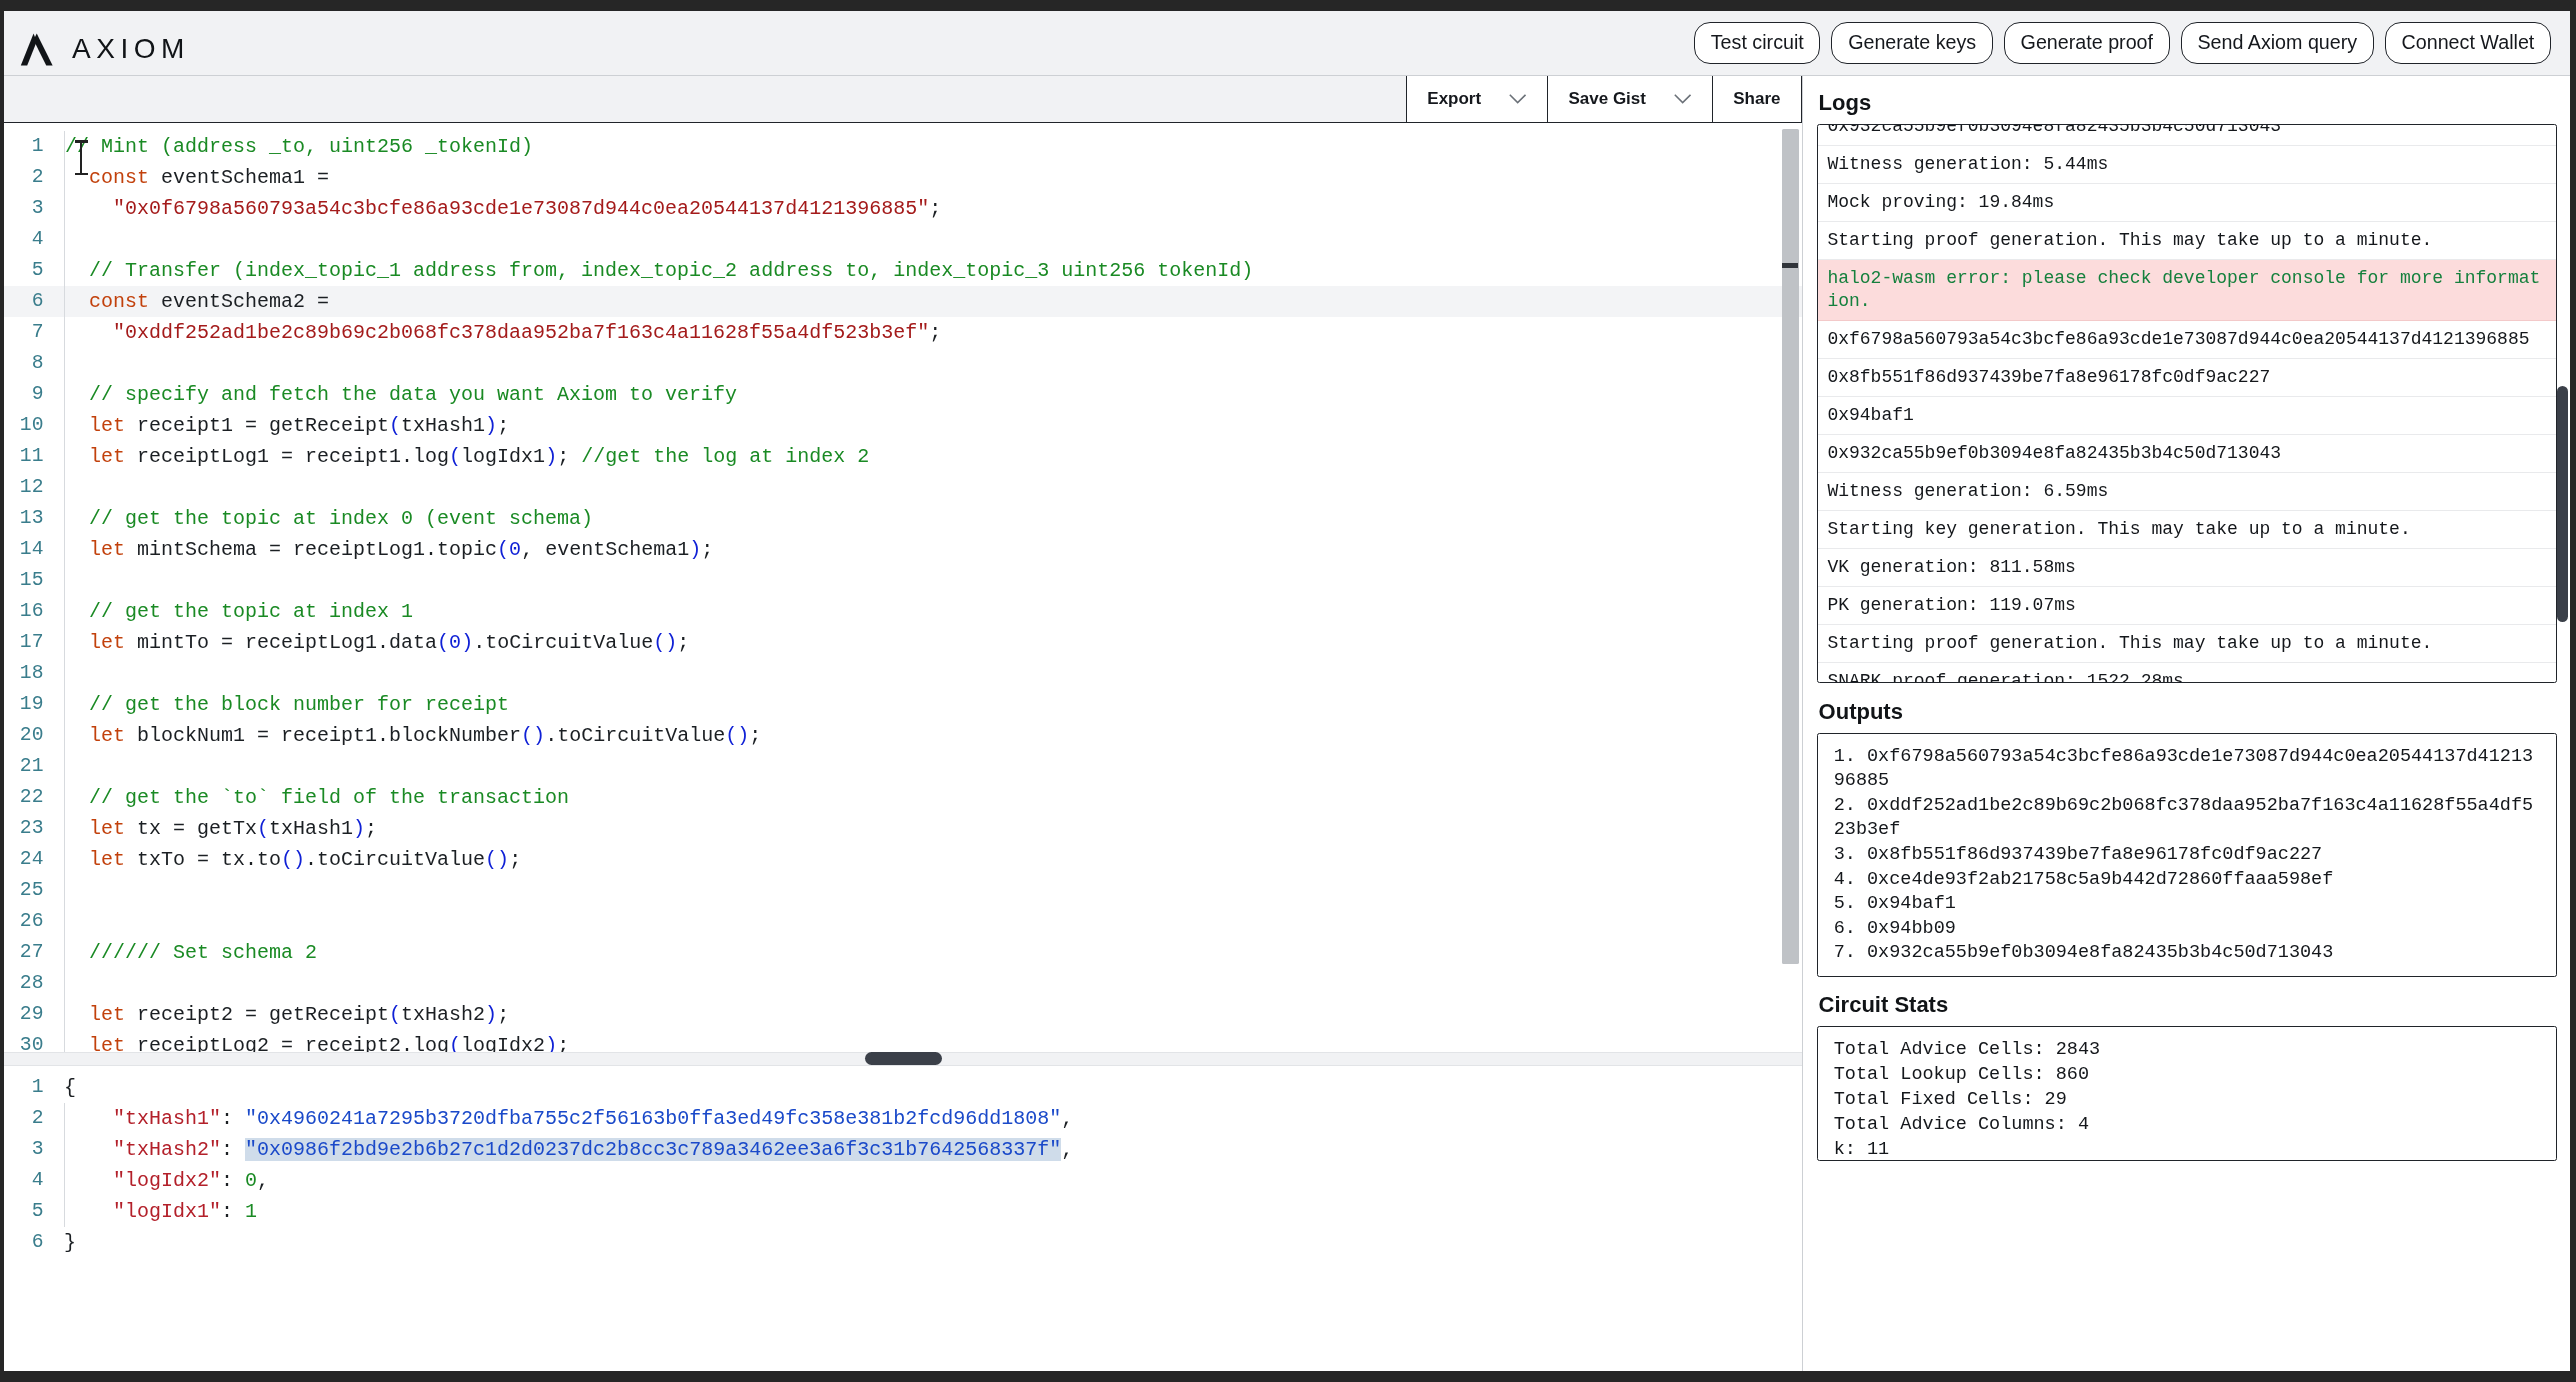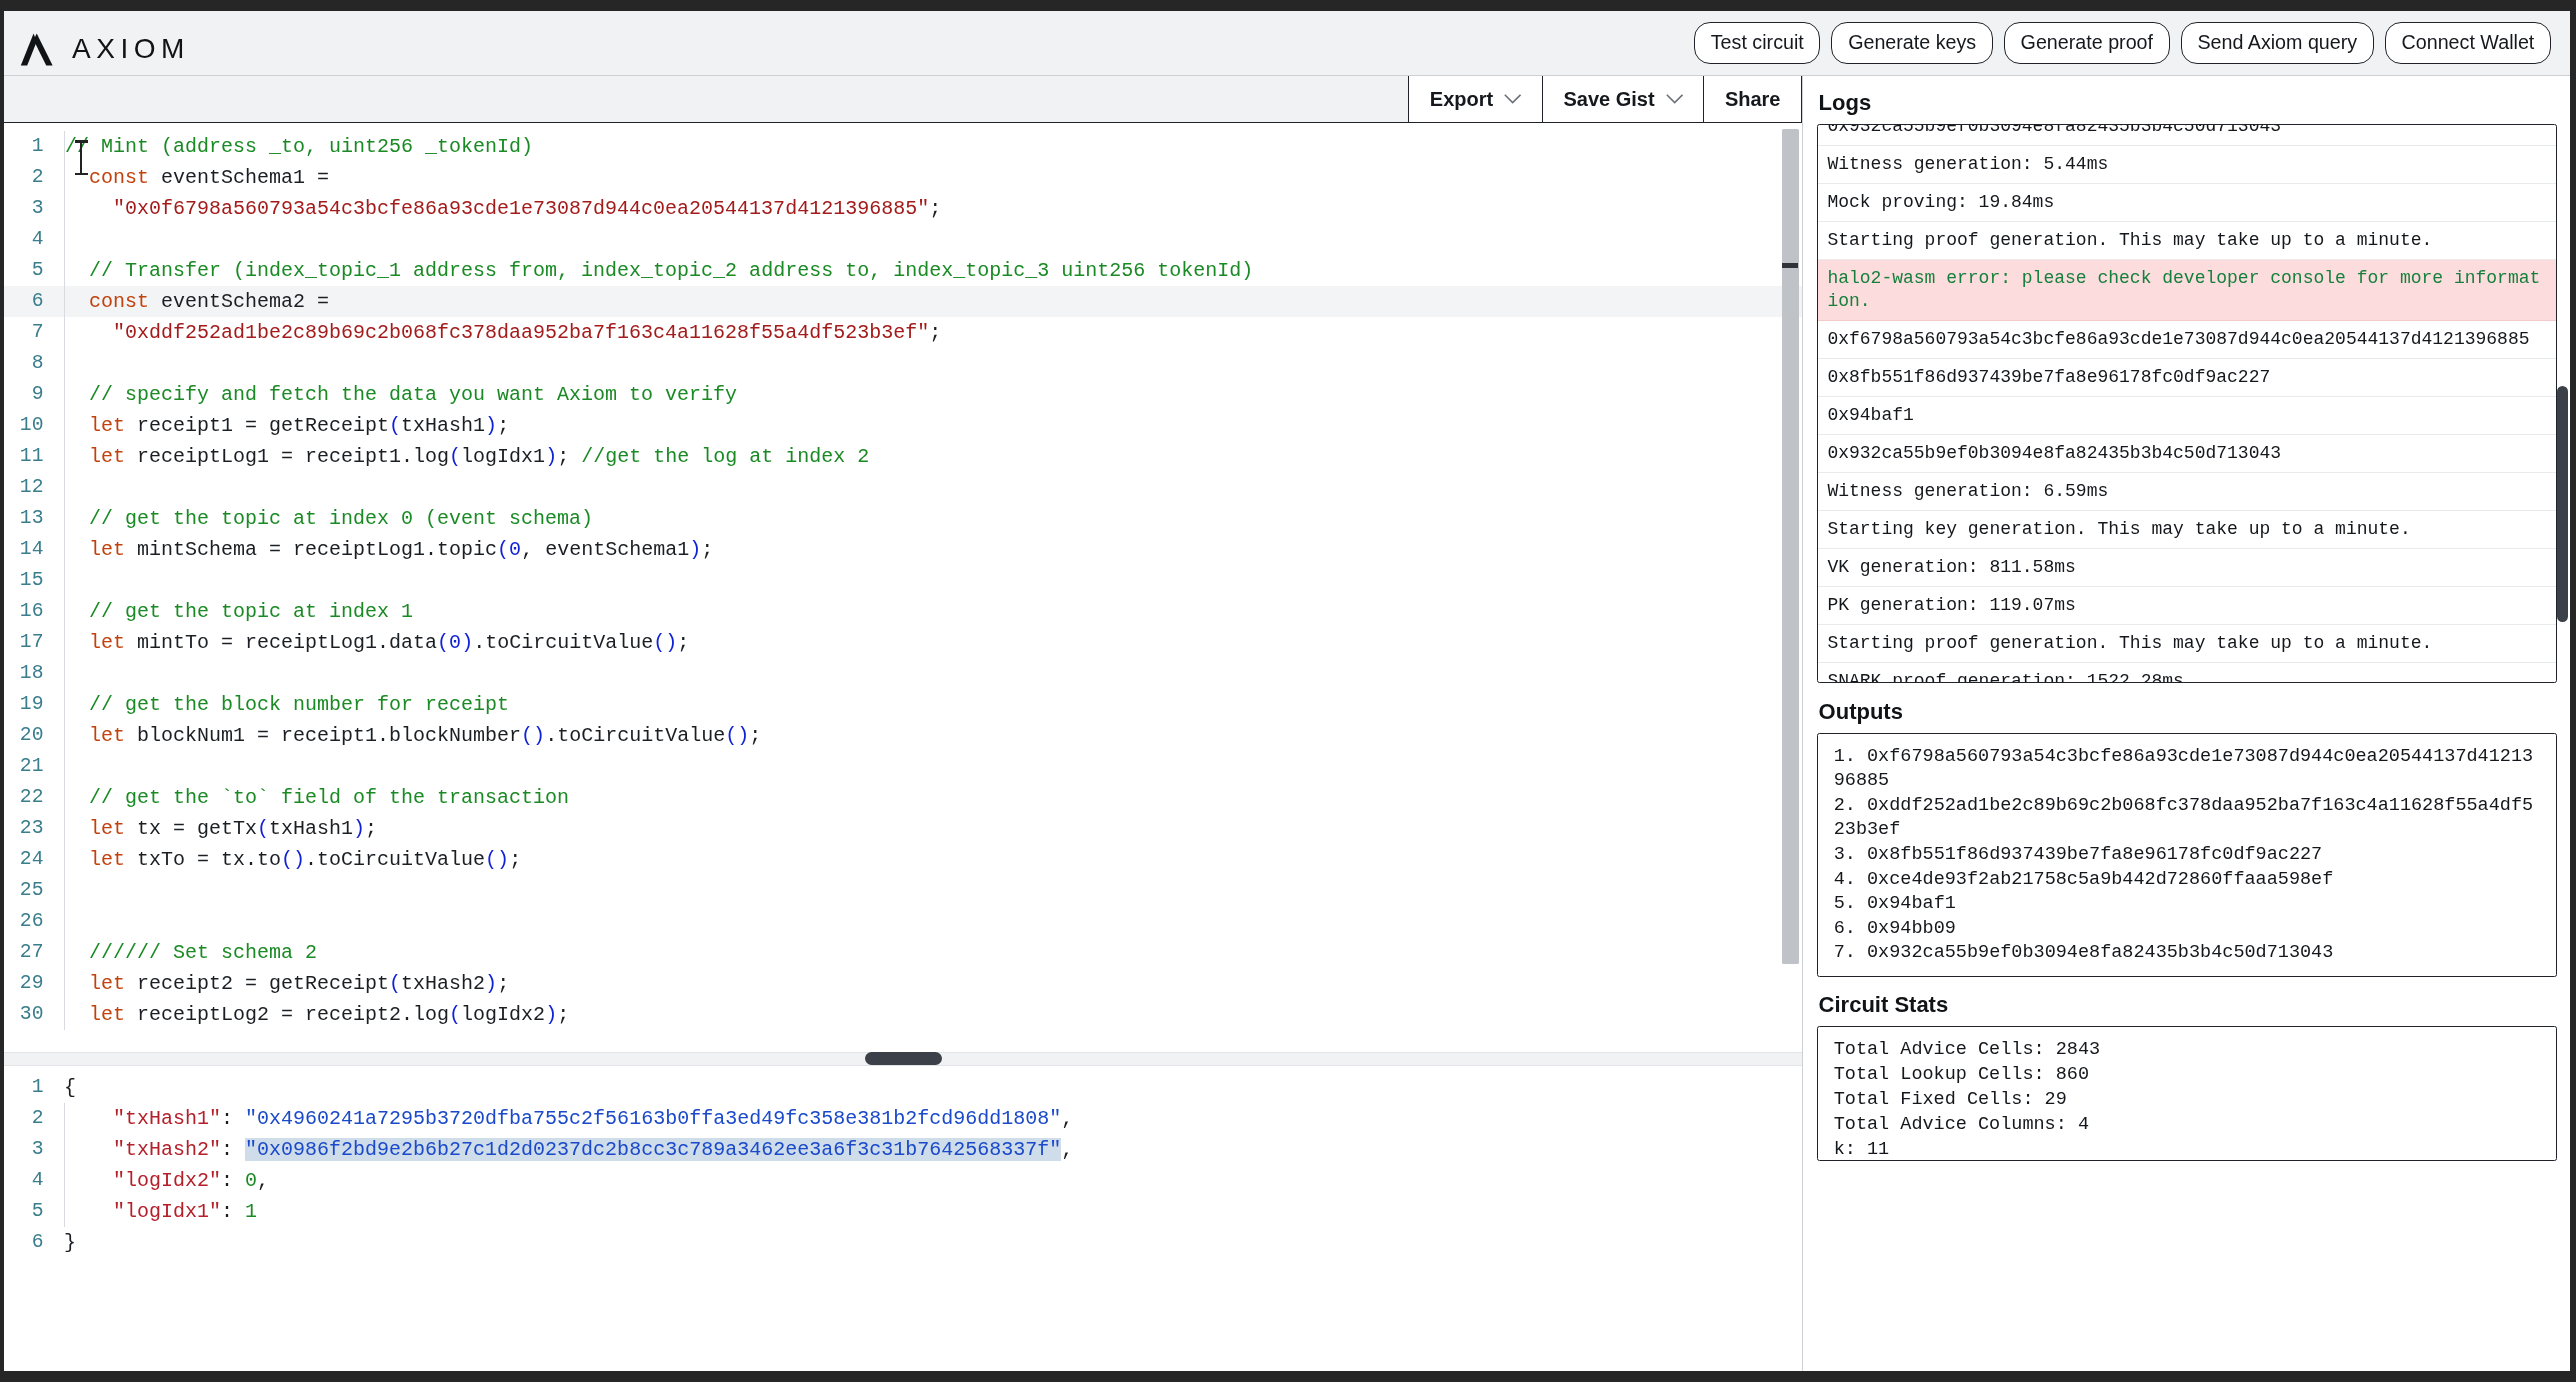--- a/index.html
+++ b/index.html
@@ -56,24 +56,24 @@
   .right-col { flex: 1; background: #ffffff; display:flex; flex-direction: column;
                padding: 11px 12.6px 0 14px; }
 
   
   .editor-toolbar {
     height: 47px; background: #f1f2f4;
     border-bottom: 1.6px solid #20242a;
     display: flex; align-items: stretch; justify-content: flex-end;
   }
   .tb-btn {
-    display: flex; align-items: center; gap: 11px;
+    display: flex; align-items: center; gap: 28px;
     padding: 0 20.5px;
     border-left: 1.6px solid #20242a;
-    font-size: 20px; font-weight: bold; color: #15181d;
+    font-size: 17px; font-weight: bold; color: #15181d;
     background: #ffffff;
     cursor: pointer;
   }
   .chev { width: 17.3px; height: 10.2px; display:block; }
 
   
   .code-pane {
     position: relative;
     height: 929px;
     background: #ffffff;
@@ -336,20 +336,24 @@
               <span class="ln">25</span>
               <span class="code-text guide"> </span>
             </div>
             <div class="code-line">
               <span class="ln">26</span>
               <span class="code-text guide"> </span>
             </div>
             <div class="code-line">
               <span class="ln">27</span>
               <span class="code-text guide">  <span class="c-cm">////// Set schema 2</span></span>
+            </div>
+            <div class="code-line">
+              <span class="ln">28</span>
+              <span class="code-text guide"> </span>
             </div>
             <div class="code-line">
               <span class="ln">29</span>
               <span class="code-text guide">  <span class="c-kw">let</span> receipt2 = getReceipt<span class="c-pn">(</span>txHash2<span class="c-pn">)</span>;</span>
             </div>
             <div class="code-line">
               <span class="ln">30</span>
               <span class="code-text guide">  <span class="c-kw">let</span> receiptLog2 = receipt2.log<span class="c-pn">(</span>logIdx2<span class="c-pn">)</span>;</span>
             </div>
           </div>

